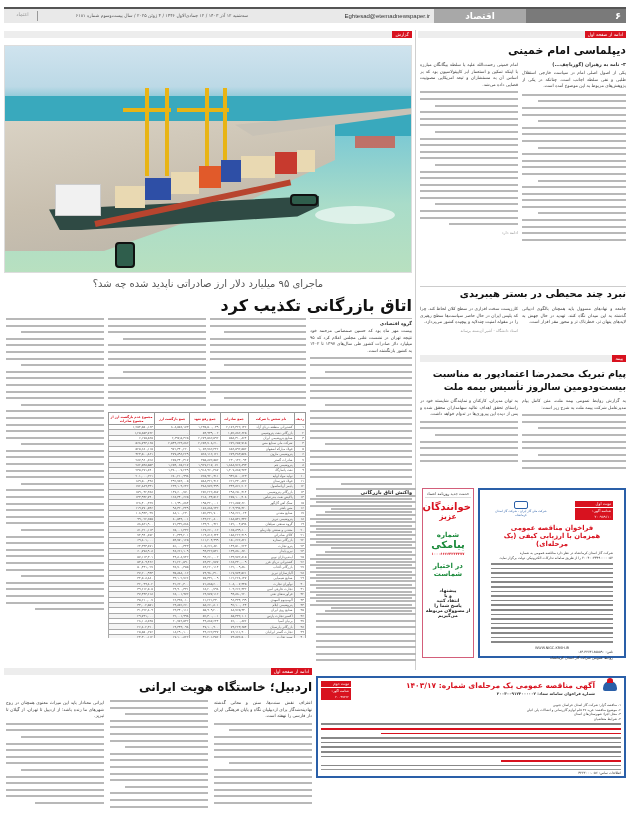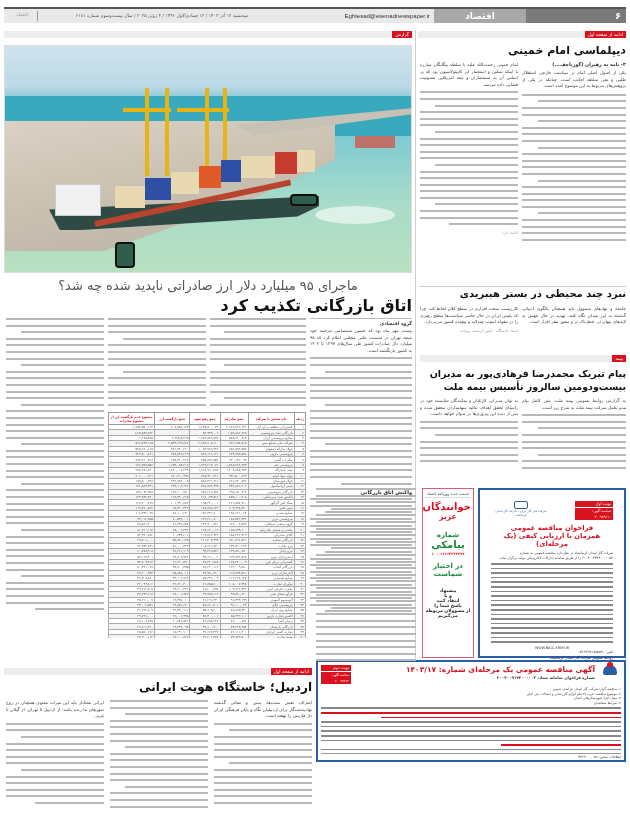--- a/index.html
+++ b/index.html
@@ -144,21 +144,21 @@
 <div class="col" style="left:420px; top:306px; width:98px; height:44px;">
   <div class="body-text">کارزیست سخت افزاری در سطح کلان لحاظ کند. چرا که پلیس ایران در حال حاضر سیاست‌ها سطح رهبری را در مقوله امنیت چندلایه و پیچیده کشور می‌پردازد.</div>
   <div style="font-size:3.8px; color:#999; margin-top:2px;">استاد دانشگاه - آشیر آن‌بسته برسانه</div>
 </div>
 
 <div class="abs kicker-bar" style="left:420px; top:355px; width:206px;">
   <span class="kicker">بیمه</span>
 </div>
 
 <div class="abs headline" style="left:420px; top:367px; width:206px; font-size:9.5px; line-height:13px;">
-  <div>پیام تبریک محمدرضا فرهادی‌پور به مدیران</div>
+  <div>پیام تبریک محمدرضا اعتماد‌پور به مناسبت</div>
   <div>بیست‌ودومین سالروز تأسیس بیمه ملت</div>
 </div>
 <div class="col" style="left:522px; top:398px; width:104px; height:82px;">
   <div class="body-text">به گزارش روابط عمومی بیمه ملت، متن کامل پیام مدیرعامل شرکت بیمه ملت به شرح زیر است:</div>
   <div style="margin-top:3px;">
     <div class="line"></div>
       <div class="line"></div>
       <div class="line s2"></div>
       <div class="line"></div>
       <div class="line"></div>
@@ -230,21 +230,21 @@
   <div class="ad-green" style="font-size:7px; margin-top:6px;">در اختیار</div>
   <div class="ad-green" style="font-size:7px;">شماست</div>
   <div style="font-size:4.5px; font-weight:bold; color:#222; margin-top:10px;">پیشنهاد</div>
   <div style="font-size:4.5px; font-weight:bold; color:#222;">و یا</div>
   <div style="font-size:4.5px; font-weight:bold; color:#222;">انتقاد کنید</div>
   <div style="font-size:4.5px; font-weight:bold; color:#222;">پاسخ شما را</div>
   <div style="font-size:4.5px; font-weight:bold; color:#222;">از مسوولان مربوطه</div>
   <div style="font-size:4.5px; font-weight:bold; color:#222;">می‌گیریم</div>
 </div>
 
-<div class="abs ad-box" style="left:316px; top:660px; width:310px; height:102px; padding:3px;">
+<div class="abs ad-box" style="left:316px; top:676px; width:310px; height:102px; padding:3px;">
   <div style="display:flex; justify-content:space-between; align-items:flex-start;">
     <div style="width:22px; height:18px; position:relative;">
       <div style="width:14px; height:10px; border-radius:7px 7px 2px 2px; background:#2a5fa8; margin:0 auto;"></div>
       <div style="width:6px; height:5px; background:#d8121f; border-radius:50% 50% 0 0; position:absolute; top:-3px; left:8px;"></div>
     </div>
     <div style="flex:1; text-align:right; padding-right:4px;">
       <div class="ad-red-title" style="font-size:7.5px; text-align:right;">آگهی مناقصه عمومی یک مرحله‌ای شماره: ۱۴۰۳/۱۷</div>
       <div style="font-size:4px; font-weight:bold; color:#333; text-align:right; margin-top:1px;">شماره فراخوان سامانه ستاد: ۲۰۰۳۰۰۹۱۲۴۰۰۰۰۰۲</div>
     </div>
     <div style="width:30px;">
@@ -298,21 +298,21 @@
   <div class="abs container" style="left:292px; top:104px; width:18px; background:#e9d9b2;"></div>
 
   <div class="abs" style="left:50px; top:138px; width:46px; height:32px; background:#f1f1f1; border:1px solid #ccc;"></div>
 
   <div class="abs tug" style="left:110px; top:196px;"></div>
   <div class="abs tug" style="left:285px; top:148px; width:28px; height:12px;"></div>
   <div class="abs wake" style="left:310px; top:160px; width:80px; height:18px;"></div>
   <div class="abs" style="left:350px; top:90px; width:40px; height:12px; background:#d94a3a; opacity:.7;"></div>
 </div>
 
-<div class="abs" style="left:4px; top:278px; width:408px; text-align:center; font-size:13px; color:#555;">ماجرای ۹۵ میلیارد دلار ارز صادراتی ناپدید شده چه شد؟</div>
+<div class="abs" style="left:4px; top:278px; width:408px; text-align:center; font-size:10px; color:#555;">ماجرای ۹۵ میلیارد دلار ارز صادراتی ناپدید شده چه شد؟</div>
 <div class="abs headline" style="left:4px; top:296px; width:408px; font-size:16px;">اتاق بازرگانی تکذیب کرد</div>
 
 <div class="col" style="left:310px; top:318px; width:102px; height:322px;">
   <div style="border-top:1px solid #bbb; padding-top:2px; font-size:4.6px; font-weight:bold; color:#333;">گروه اقتصادی</div>
   <div class="body-text" style="margin-top:2px;">بیست مهر ماه بود که حسین صمصامی مرحمه خود نتیجه تهران در نشست علنی مجلس اعلام کرد که ۹۵ میلیارد دلار صادرات کشور طی سال‌های ۱۳۹۷ تا ۱۴۰۲ به کشور بازنگشته است.</div>
   <div style="margin-top:3px;">
     <div class="line"></div>
       <div class="line"></div>
       <div class="line s2"></div>
       <div class="line"></div>

